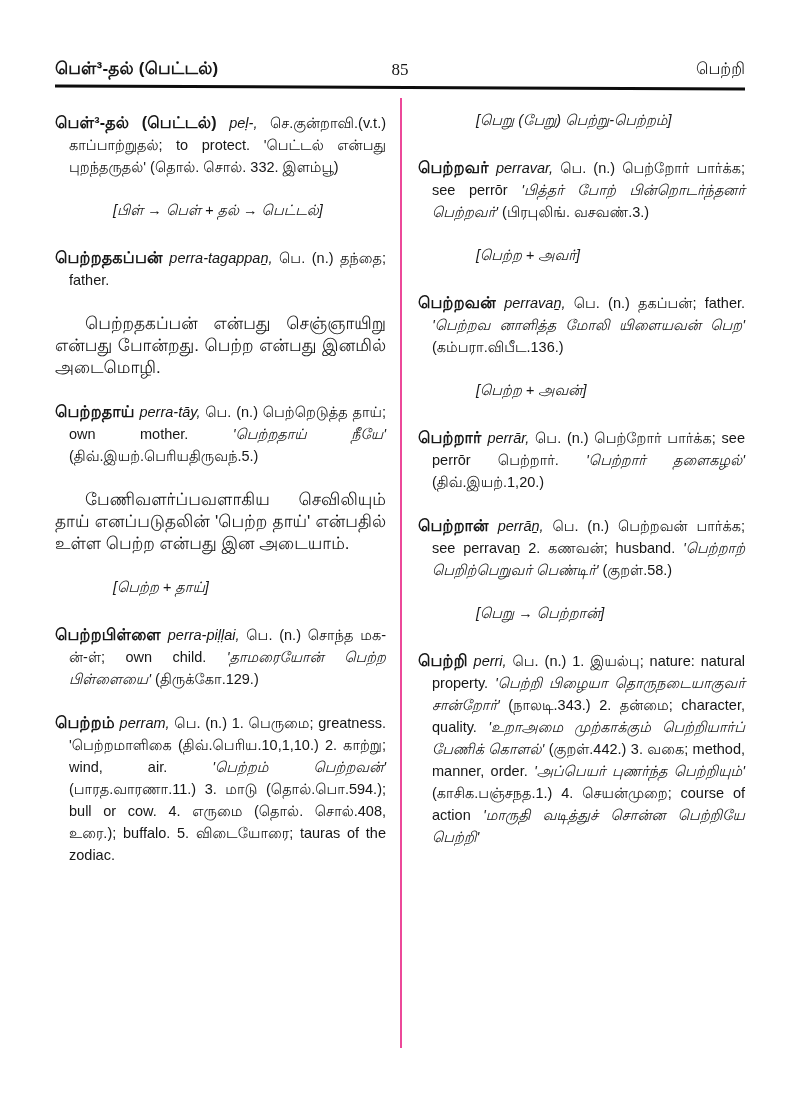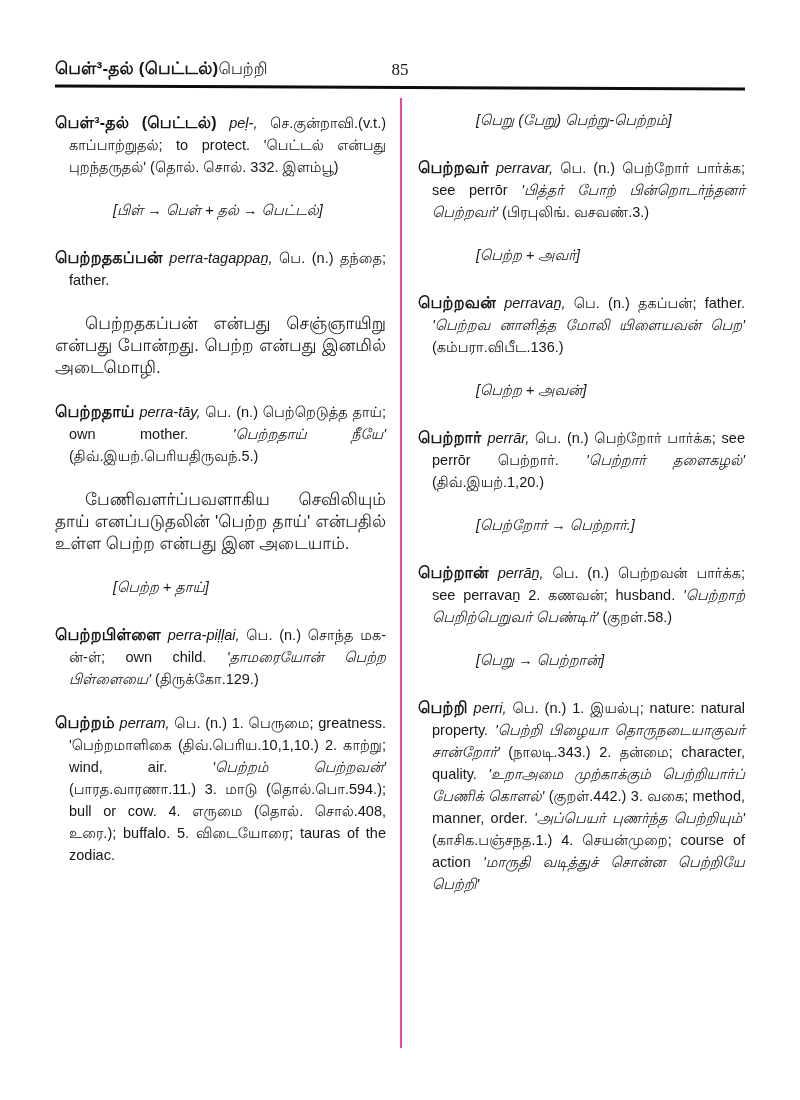--- a/index.html
+++ b/index.html
@@ -7,21 +7,21 @@
     width:800px;height:1100px;
     background:#ffffff;color:#161616;
     font-family:"Liberation Sans", sans-serif;
     -webkit-font-smoothing:antialiased;
     overflow:hidden;
   }
   .sheet{position:relative;width:800px;height:1100px;background:#fff;}
   
   .runhead{
     position:absolute;left:55px;right:55px;top:50px;height:30px;
-    display:flex;align-items:flex-end;justify-content:flex-start;
+    display:flex;align-items:flex-end;justify-content:space-between;gap:28px;
   }
   .runhead .rh-left{font-weight:bold;font-size:17px;letter-spacing:.2px;}
   .runhead .rh-page{font-family:"Liberation Serif", serif;font-size:17px;position:absolute;left:50%;transform:translateX(-50%);}
   .runhead .rh-right{font-size:16px;}
   .headrule{
     position:absolute;left:55px;right:55px;top:86px;height:3px;background:#0d0d0d;
     transform:skewY(0.25deg);
   }
   
   .cols{
@@ -77,20 +77,19 @@
         <div class="entry"><span class="hw">பெற்றபிள்ளை</span> <span class="tr">perra-piḷḷai,</span> <span class="seg">பெ. (n.) சொந்த மக-ன்-ள்; own child. </span><span class="q">'தாமரையோன் பெற்ற பிள்ளையை'</span><span class="seg"> (திருக்கோ.129.)</span></div>
         <div class="entry"><span class="hw">பெற்றம்</span> <span class="tr">perram,</span> <span class="seg">பெ. (n.) 1. பெருமை; greatness. 'பெற்றமாளிகை (திவ்.பெரிய.10,1,10.) 2. காற்று; wind, air. </span><span class="q">'பெற்றம் பெற்றவன்'</span><span class="seg"> (பாரத.வாரணா.11.) 3. மாடு (தொல்.பொ.594.); bull or cow. 4. எருமை (தொல். சொல்.408, உரை.); buffalo. 5. விடையோரை; tauras of the zodiac.</span></div>
       </div>
     <div class="col col-right" id="col-right">
         <div class="etym">[பெறு (பேறு) பெற்று-பெற்றம்]</div>
         <div class="entry"><span class="hw">பெற்றவர்</span> <span class="tr">perravar,</span> <span class="seg">பெ. (n.) பெற்றோர் பார்க்க; see perrōr </span><span class="q">'பித்தர் போற் பின்றொடர்ந்தனர் பெற்றவர்'</span><span class="seg"> (பிரபுலிங். வசவண்.3.)</span></div>
         <div class="etym">[பெற்ற + அவர்]</div>
         <div class="entry"><span class="hw">பெற்றவன்</span> <span class="tr">perravaṉ,</span> <span class="seg">பெ. (n.) தகப்பன்; father. </span><span class="q">'பெற்றவ னாளித்த மோலி யிளையவன் பெற'</span><span class="seg"> (கம்பரா.விபீட.136.)</span></div>
         <div class="etym">[பெற்ற + அவன்]</div>
         <div class="entry"><span class="hw">பெற்றார்</span> <span class="tr">perrār,</span> <span class="seg">பெ. (n.) பெற்றோர் பார்க்க; see perrōr பெற்றார். </span><span class="q">'பெற்றார் தளைகழல்'</span><span class="seg"> (திவ்.இயற்.1,20.)</span></div>
-        <div class="etym">[பெற்றோர் → பெற்றார்.]</div>
         <div class="entry"><span class="hw">பெற்றான்</span> <span class="tr">perrāṉ,</span> <span class="seg">பெ. (n.) பெற்றவன் பார்க்க; see perravaṉ 2. கணவன்; husband. </span><span class="q">'பெற்றாற் பெறிற்பெறுவர் பெண்டிர்'</span><span class="seg"> (குறள்.58.)</span></div>
         <div class="etym">[பெறு → பெற்றான்]</div>
         <div class="entry"><span class="hw">பெற்றி</span> <span class="tr">perri,</span> <span class="seg">பெ. (n.) 1. இயல்பு; nature: natural property. </span><span class="q">'பெற்றி பிழையா தொருநடையாகுவர் சான்றோர்'</span><span class="seg"> (நாலடி.343.) 2. தன்மை; character, quality. </span><span class="q">'உறாஅமை முற்காக்கும் பெற்றியார்ப் பேணிக் கொளல்'</span><span class="seg"> (குறள்.442.) 3. வகை; method, manner, order. </span><span class="q">'அப்பெயர் புணர்ந்த பெற்றியும்'</span><span class="seg"> (காசிக.பஞ்சநத.1.) 4. செயன்முறை; course of action </span><span class="q">'மாருதி வடித்துச் சொன்ன பெற்றியே பெற்றி'</span></div>
       </div>
   </div>
 
 </div>
 
 </body></html>

